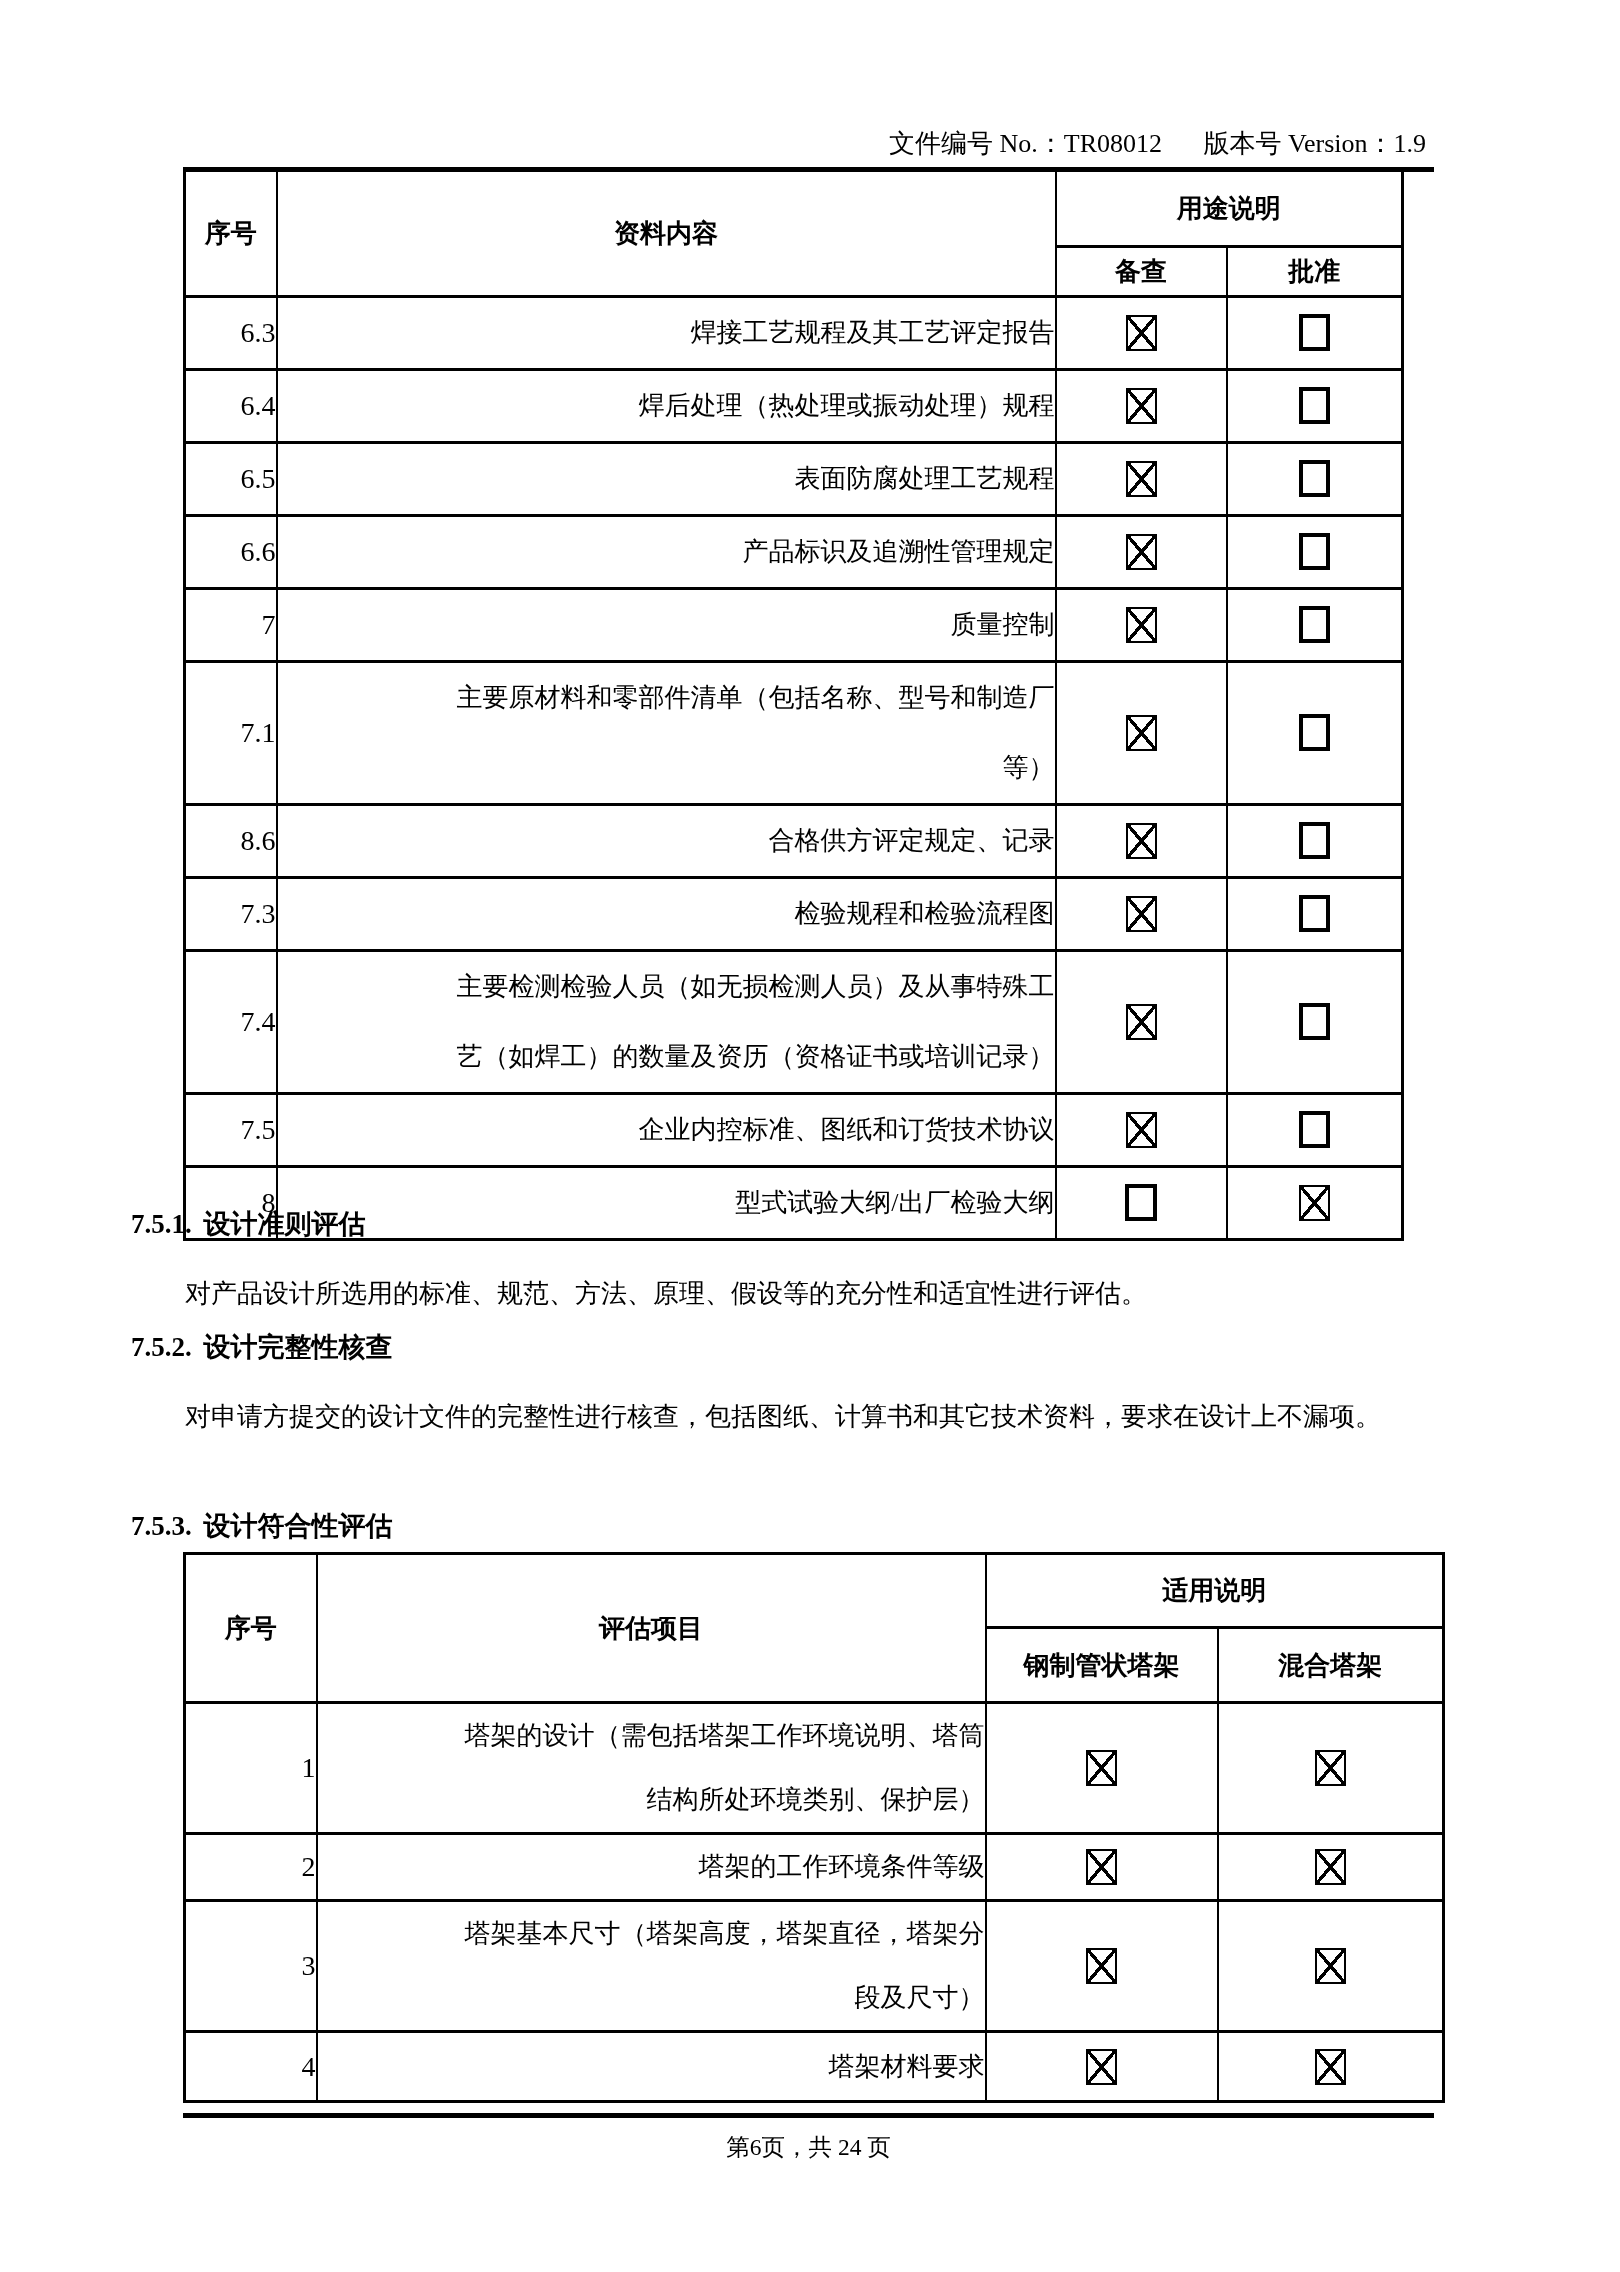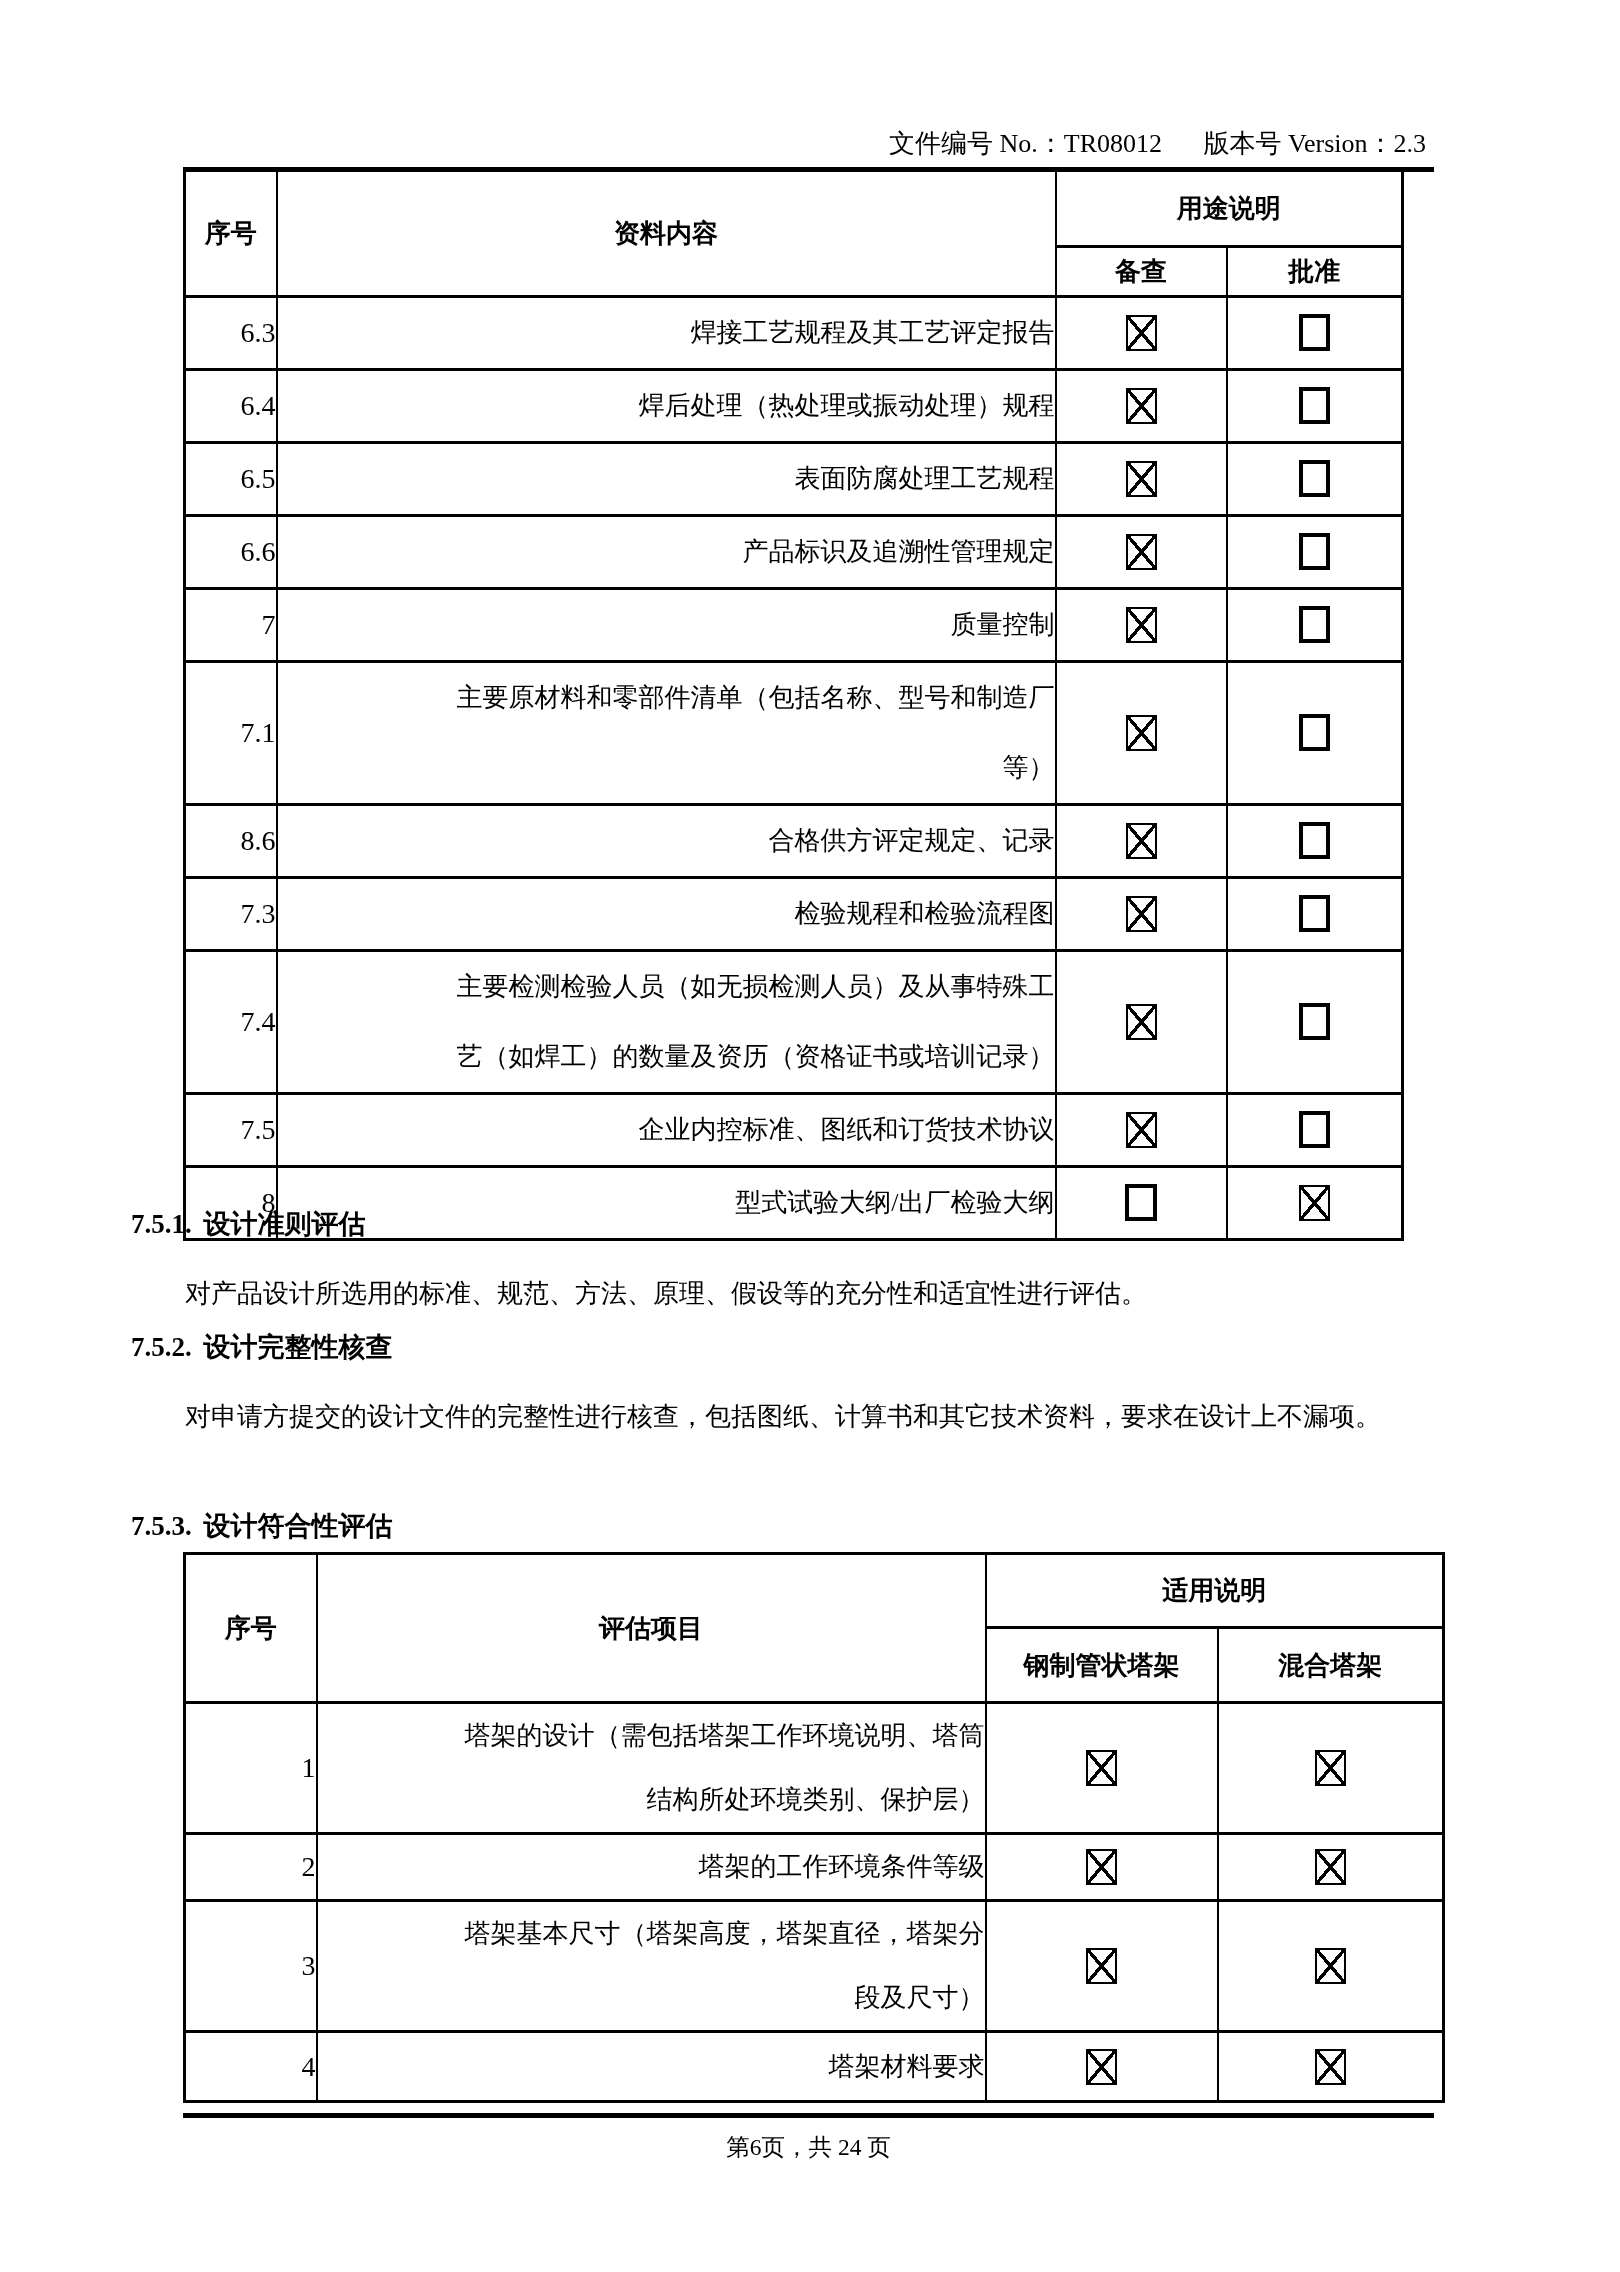--- a/index.html
+++ b/index.html
@@ -75,21 +75,21 @@
   .footer-text { position:absolute; left:183px; top:2131px; width:1251px; text-align:center; font-size:23.5px; }
 </style>
 </head>
 <body>
 
 <div class="page">
 
 
   <div class="doc-info">
     <span>文件编号 No.：</span><span>TR08012</span>
-    <span class="ver">版本号 Version：</span><span>2.3</span>
+    <span class="ver">版本号 Version：</span><span>1.9</span>
   </div>
 
   <div class="header-rule"></div>
 
   <table class="tbl" id="table1">
     <colgroup>
         <col style="width:92px">
         <col style="width:779px">
         <col style="width:171px">
         <col style="width:176px">

